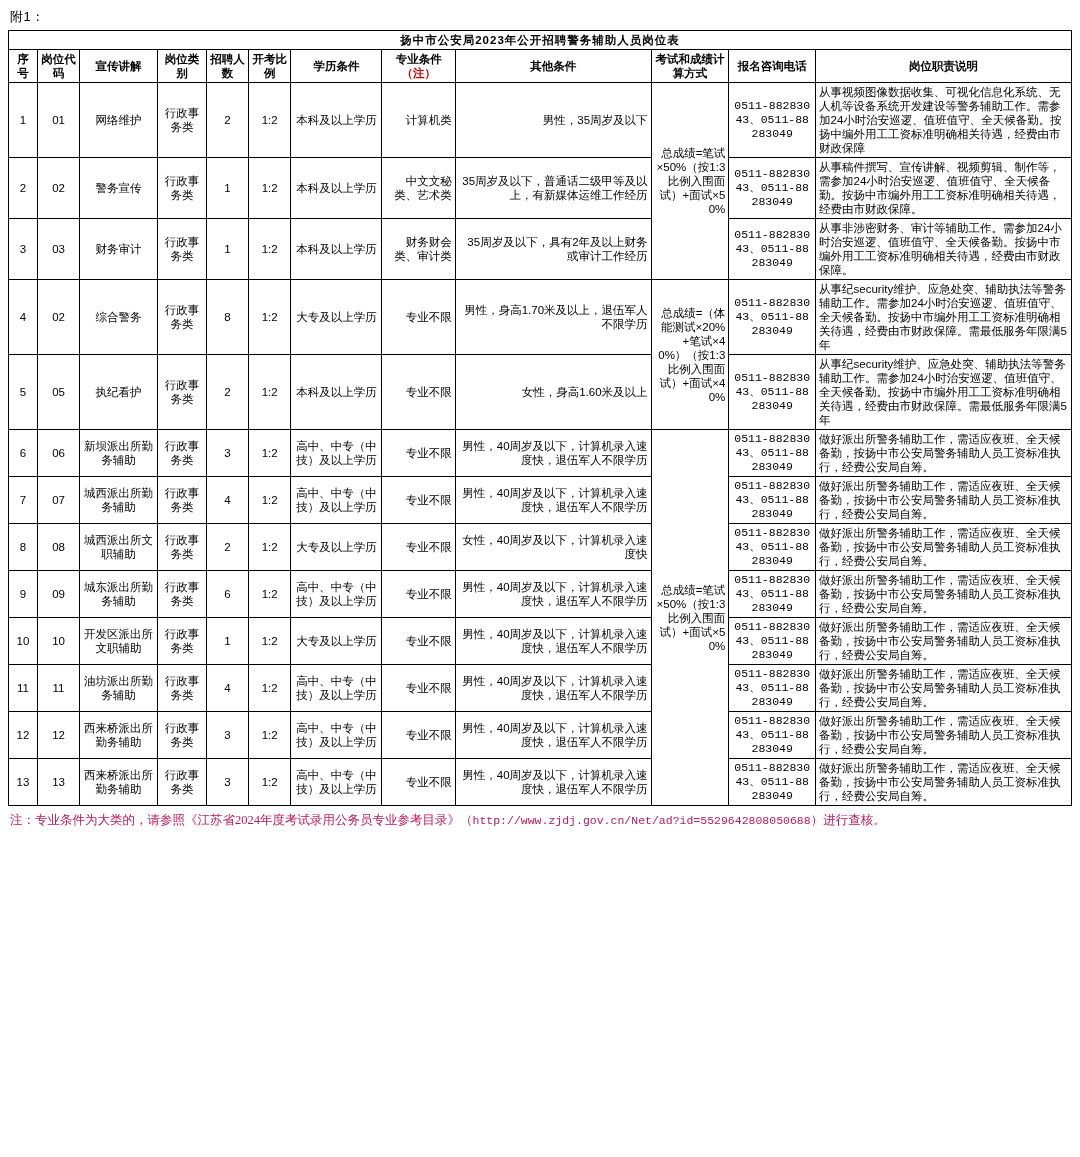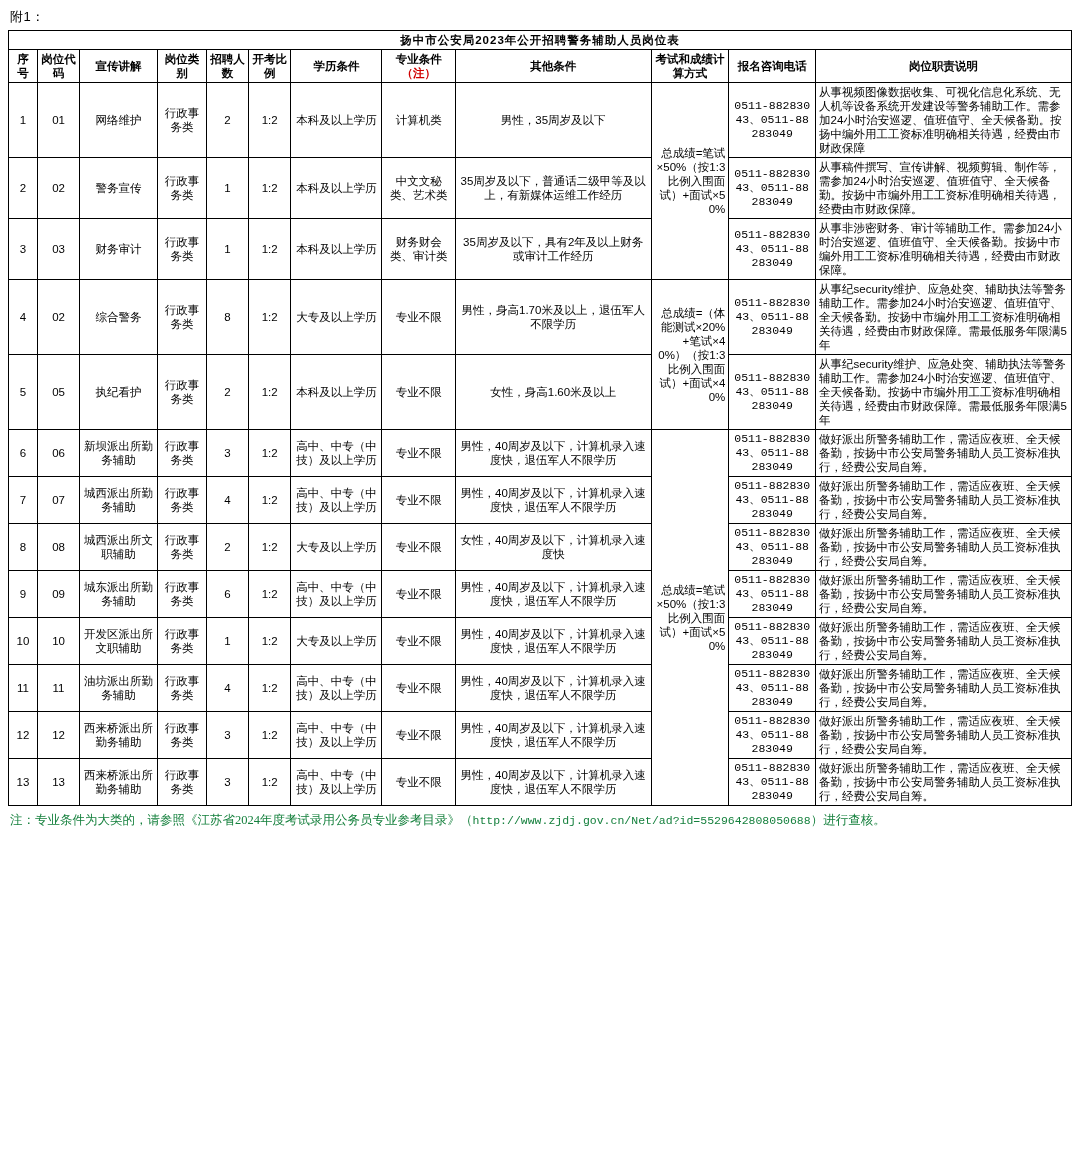--- a/index.html
+++ b/index.html
@@ -54,23 +54,23 @@
     padding: 4px 2px;
   }
   .note-red {
     color: #d00000;
     font-weight: bold;
     display: block;
     font-size: 11.5px;
     line-height: 14px;
   }
   td.c { text-align: center; }
-  td.l { text-align: center; }
+  td.l { text-align: right; }
   .footer-note {
-    color: #15803d;
+    color: #be185d;
     font-size: 12.5px;
     line-height: 17px;
     padding: 6px 2px 2px 2px;
     font-family: "Liberation Serif", "DejaVu Serif", serif;
   }
   .footer-note .mono {
     font-family: "Liberation Mono", "DejaVu Sans Mono", monospace;
     font-size: 11.5px;
   }
   .col-seq { width: 26px; }
@@ -82,21 +82,21 @@
   .col-edu { width: 82px; }
   .col-major { width: 66px; }
   .col-other { width: 176px; }
   .col-exam { width: 70px; }
   .col-phone { width: 78px; }
   .col-duty { width: 230px; }
   .small-num { font-size: 11.5px; }
   .exam-cell { font-size: 11.5px; line-height: 15px; text-align: right; }
   .phone-cell { font-size: 11px; line-height: 14px; text-align: center; font-family: "Liberation Mono", "DejaVu Sans Mono", monospace; }
   .duty-cell { font-size: 11.5px; line-height: 15px; text-align: left; }
-  .other-cell { font-size: 11.5px; line-height: 15px; text-align: center; margin-top: 28px; }
+  .other-cell { font-size: 11.5px; line-height: 15px; text-align: right; margin-top: 28px; }
 </style>
 </head>
 <body>
 
 <div class="page">
 
   <div class="attach-label">附1：</div>
 
   <table class="main">
     <colgroup>

